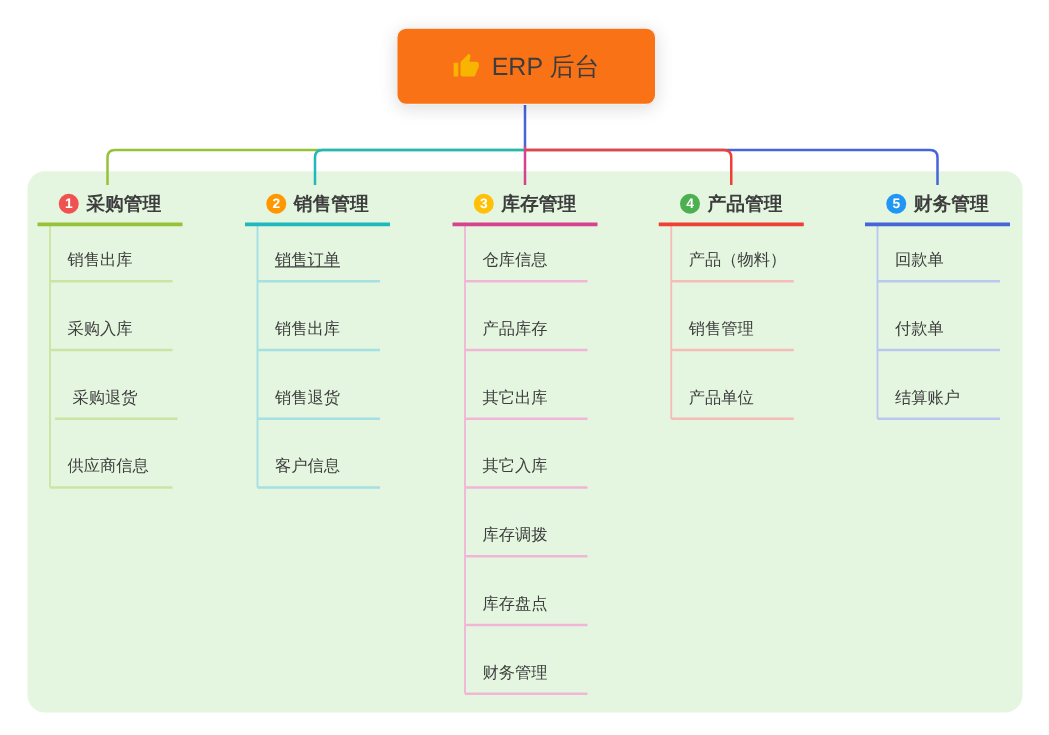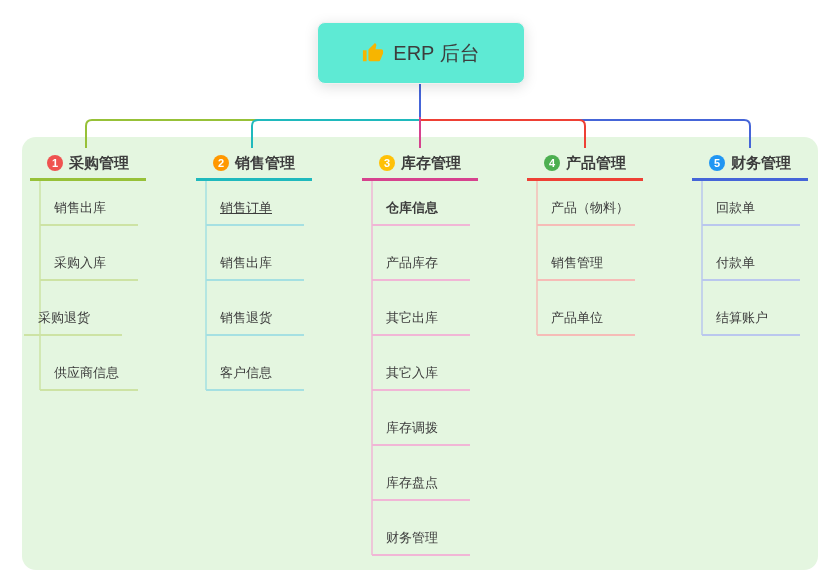--- a/index.html
+++ b/index.html
@@ -8,21 +8,21 @@
     background:#ffffff;
     font-family:"Liberation Sans","DejaVu Sans",sans-serif;
   }
   .panel {
     position:absolute; left:22px; top:137px; width:796px; height:433px;
     background:#e4f6e0; border-radius:14px; z-index:0;
   }
   svg.connectors { position:absolute; left:0; top:0; z-index:1; }
   .root-node {
     position:absolute; left:317px; top:22px; width:206px; height:60px;
-    background:#5eead4; border:1px solid #f1f1f1; border-radius:8px;
+    background:#f97316; border:1px solid #f1f1f1; border-radius:8px;
     box-shadow:0 3px 14px rgba(0,0,0,0.13);
     display:flex; align-items:center; justify-content:center; gap:9px;
     z-index:2; font-size:20px; font-weight:500; color:#3d3d3d;
   }
   .branch-title {
     position:absolute; top:148px; width:116px; height:30px;
     display:flex; align-items:center; justify-content:center; gap:6px;
     border-bottom:3px solid #999; z-index:2;
     font-size:15px; font-weight:600; color:#3d3d3d;
   }
@@ -64,37 +64,37 @@
   </svg>
   <span>ERP 后台</span>
 </div>
 
 <div class="branch-title" style="left: 30px; border-bottom-color: rgb(151, 193, 56);">
   <span class="badge" style="background-color: rgb(239, 83, 80);">1</span>
   <span>采购管理</span>
 </div>
 <div class="child" style="left: 40px; top: 196px; border-bottom-color: rgb(205, 227, 164);">销售出库</div>
 <div class="child" style="left: 40px; top: 251px; border-bottom-color: rgb(205, 227, 164);">采购入库</div>
-<div class="child" style="left: 24px; top: 306px; border-bottom-color: rgb(205, 227, 164);">采购退货</div>
+<div class="child" style="left: 44px; top: 306px; border-bottom-color: rgb(205, 227, 164);">采购退货</div>
 <div class="child" style="left: 40px; top: 361px; border-bottom-color: rgb(205, 227, 164);">供应商信息</div>
 
 <div class="branch-title" style="left: 196px; border-bottom-color: rgb(31, 185, 189);">
   <span class="badge" style="background-color: rgb(255, 152, 0);">2</span>
   <span>销售管理</span>
 </div>
 <div class="child" style="left: 206px; top: 196px; border-bottom-color: rgb(165, 224, 226); text-decoration: underline;">销售订单</div>
 <div class="child" style="left: 206px; top: 251px; border-bottom-color: rgb(165, 224, 226);">销售出库</div>
 <div class="child" style="left: 206px; top: 306px; border-bottom-color: rgb(165, 224, 226);">销售退货</div>
 <div class="child" style="left: 206px; top: 361px; border-bottom-color: rgb(165, 224, 226);">客户信息</div>
 
 <div class="branch-title" style="left: 362px; border-bottom-color: rgb(214, 66, 142);">
   <span class="badge" style="background-color: rgb(255, 193, 7);">3</span>
   <span>库存管理</span>
 </div>
-<div class="child" style="left: 372px; top: 196px; border-bottom-color: rgb(241, 182, 214); font-weight: bold;">仓库信息</div>
+<div class="child" style="left: 372px; top: 196px; border-bottom-color: rgb(241, 182, 214);">仓库信息</div>
 <div class="child" style="left: 372px; top: 251px; border-bottom-color: rgb(241, 182, 214);">产品库存</div>
 <div class="child" style="left: 372px; top: 306px; border-bottom-color: rgb(241, 182, 214);">其它出库</div>
 <div class="child" style="left: 372px; top: 361px; border-bottom-color: rgb(241, 182, 214);">其它入库</div>
 <div class="child" style="left: 372px; top: 416px; border-bottom-color: rgb(241, 182, 214);">库存调拨</div>
 <div class="child" style="left: 372px; top: 471px; border-bottom-color: rgb(241, 182, 214);">库存盘点</div>
 <div class="child" style="left: 372px; top: 526px; border-bottom-color: rgb(241, 182, 214);">财务管理</div>
 
 <div class="branch-title" style="left: 527px; border-bottom-color: rgb(238, 64, 53);">
   <span class="badge" style="background-color: rgb(76, 175, 80);">4</span>
   <span>产品管理</span>

